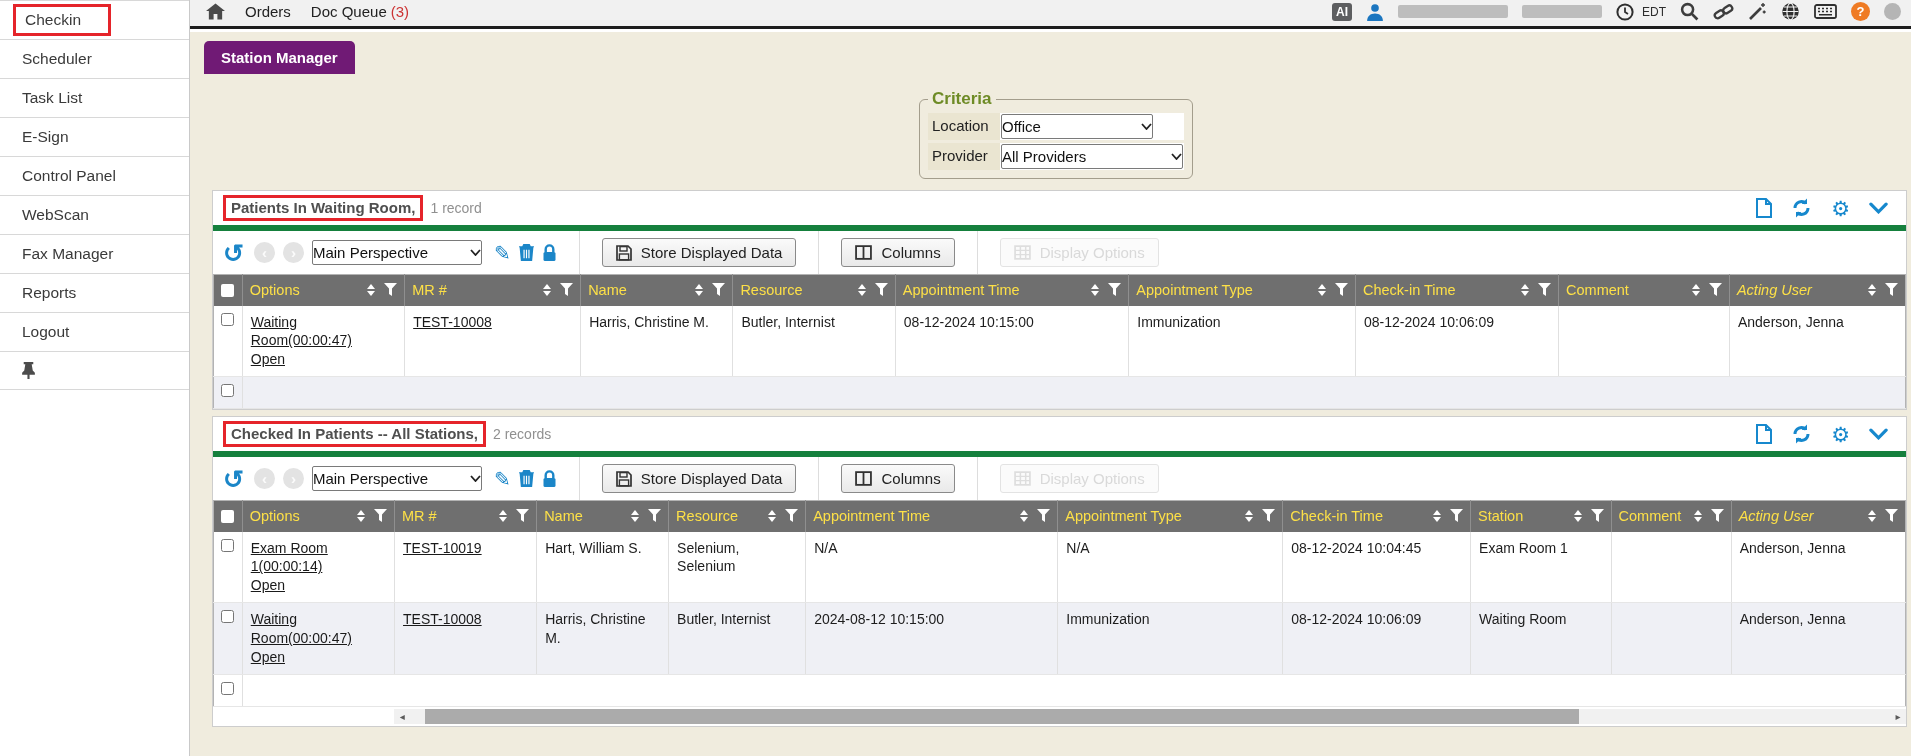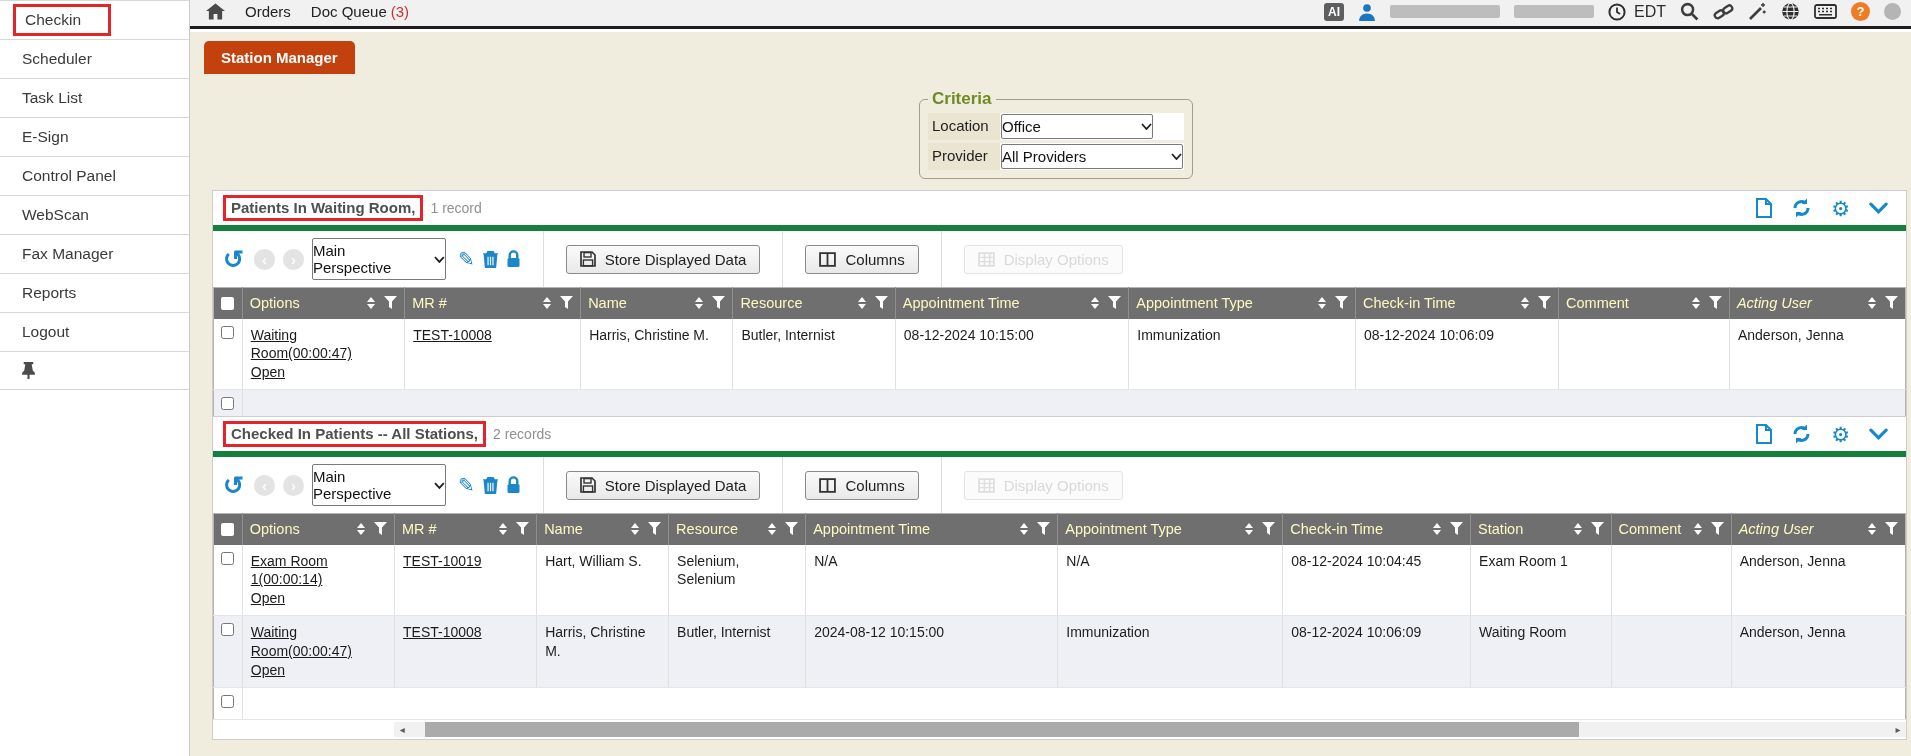--- a/index.html
+++ b/index.html
@@ -17,37 +17,37 @@
 
   
   .topbar { position: absolute; left: 190px; top: 0; right: 0; height: 29px; background: #f1f1f1; border-bottom: 3px solid #1d1d1d; display: flex; align-items: center; padding: 0 10px 3px 16px; font-size: 15px; color: #222; }
   .tb-left { display: flex; align-items: center; gap: 20px; }
   .tb-right { margin-left: auto; display: flex; align-items: center; gap: 14px; }
   .menu-link { cursor: pointer; }
   .dq-count { color: #cc3232; margin-left: 4px; }
   .ai-badge { background: #5d5e60; color: #fff; font-weight: bold; font-size: 12px; padding: 2px 4px; border-radius: 3px; }
   .blur-bar { height: 13px; background: #bdbdbd; border-radius: 2px; display: inline-block; }
   .b1 { width: 110px; } .b2 { width: 80px; }
-  .edt { font-size: 16px; color: #2d2d2d; margin-left: -6px; }
+  .edt { font-size: 12px; color: #2d2d2d; margin-left: -6px; }
   .qmark { width: 19px; height: 19px; border-radius: 50%; background: #ef7b24; color: #fff; font-weight: bold; font-size: 13px; display: flex; align-items: center; justify-content: center; }
   .avatar-dot { width: 17px; height: 17px; border-radius: 50%; background: #b5b5b5; }
 
   
   .main { position: absolute; left: 190px; top: 32px; right: 0; bottom: 0; background: #f0ecde; overflow: hidden; }
-  .tab { display: inline-block; margin: 9px 0 0 14px; background: #c2410c; color: #fff; font-weight: bold; font-size: 15px; padding: 8px 17px; border-radius: 5px 5px 0 0; cursor: pointer; }
+  .tab { display: inline-block; margin: 9px 0 0 14px; background: #701a75; color: #fff; font-weight: bold; font-size: 15px; padding: 8px 17px; border-radius: 5px 5px 0 0; cursor: pointer; }
 
   
   .criteria { position: absolute; left: 729px; top: 57px; width: 274px; border: 1px solid #a39d8c; border-radius: 6px; padding: 1px 8px 8px 8px; }
   .criteria legend { font-size: 17px; font-weight: bold; color: #6e8b26; padding: 0 4px; }
   .crit-row { display: flex; align-items: stretch; margin-top: 3px; background: #fff; }
   .crit-label { background: #eae5d1; font-size: 15px; color: #222; padding: 4px 7px 0 4px; width: 72px; flex: none; }
   .crit-val { background: #fff; padding: 1px; flex: 1; }
 
   .fake-select { display: inline-flex; align-items: center; justify-content: space-between; gap: 8px; background: #fff; border: 1px solid #7a7a7a; border-radius: 2px; padding: 3px 0; font-size: 15px; color: #111; cursor: pointer; }
-  .sel-office { width: 152px; } .sel-provider { width: 100%; } .sel-persp { width: 134px; }
+  .sel-office { width: 152px; } .sel-provider { width: 100%; } .sel-persp { width: 170px; }
 
   
   .card { position: absolute; left: 22px; right: 4px; background: #fff; border: 1px solid #cdcdcd; }
   .card1 { top: 158px; } .card2 { top: 384px; }
   .card-head { display: flex; align-items: center; padding: 4px 10px; border-bottom: 6px solid #15803d; }
   .redbox { border: 3px solid #e5242a; padding: 1px 5px; display: inline-block; }
   .grid-title { font-size: 15px; font-weight: bold; color: #4f4f4f; }
   .records { font-size: 14px; color: #909090; margin-left: 7px; }
   .head-icons { margin-left: auto; display: flex; align-items: center; gap: 19px; margin-right: 8px; }
   .head-icons .gear-glyph { color: #1688cd; font-size: 21px; line-height: 1; cursor: pointer; }
@@ -55,21 +55,21 @@
 
   .tbar { display: flex; align-items: center; padding: 7px 10px; gap: 8px; }
   .undo { color: #1b86c8; font-size: 25px; font-weight: bold; line-height: 20px; cursor: pointer; margin-right: 2px; }
   .navbtn { width: 21px; height: 21px; border-radius: 50%; background: #e3e3e3; color: #fbfbfb; font-size: 15px; font-weight: bold; display: flex; align-items: center; justify-content: center; cursor: default; }
   .pencil { color: #1b86c8; font-size: 20px; line-height: 1; cursor: pointer; margin-left: 4px; }
   .tb-sep { width: 1px; align-self: stretch; background: #ddd; margin: -7px 14px; }
   .btn { display: inline-flex; align-items: center; gap: 9px; font-family: "Liberation Sans", sans-serif; font-size: 15px; color: #222; background: linear-gradient(#fafafa, #e9e9e9); border: 1px solid #8a8a8a; border-radius: 3px; padding: 5px 13px; cursor: pointer; }
   .btn.disabled { background: #fbfbfb; border-color: #e3e3e3; color: #d9d9d9; cursor: default; }
 
   table.grid { width: 100%; border-collapse: collapse; table-layout: fixed; border: 1px solid #b3b3b3; }
-  .grid thead th { background: #6f6f6f; color: #fef9c3; font-weight: normal; font-size: 14.5px; height: 31px; text-align: left; padding: 0 7px; border-right: 1px solid #8f8f8f; overflow: hidden; white-space: nowrap; }
+  .grid thead th { background: #6f6f6f; color: #fde047; font-weight: normal; font-size: 14.5px; height: 31px; text-align: left; padding: 0 7px; border-right: 1px solid #8f8f8f; overflow: hidden; white-space: nowrap; }
   .grid thead th:last-child { border-right: none; font-style: italic; }
   .th-flex { display: flex; align-items: center; justify-content: space-between; gap: 4px; }
   .th-c { display: flex; align-items: center; gap: 9px; flex: none; }
   .sort { display: inline-flex; flex-direction: column; gap: 2px; cursor: pointer; }
   .sort i { display: block; width: 0; height: 0; border-left: 4.5px solid transparent; border-right: 4.5px solid transparent; }
   .sort .su { border-bottom: 5.5px solid #fff; }
   .sort .sd { border-top: 5.5px solid #fff; }
   .hcb { width: 13px; height: 13px; background: #fff; border-radius: 2px; display: block; margin: 0 auto; cursor: pointer; }
   .grid td { font-size: 14px; color: #1d1d1d; padding: 7px 8px; vertical-align: top; border-right: 1px solid #e0e0e0; border-bottom: 1px solid #e6e6e6; line-height: 1.35; overflow: hidden; }
   .grid td:last-child { border-right: none; }

